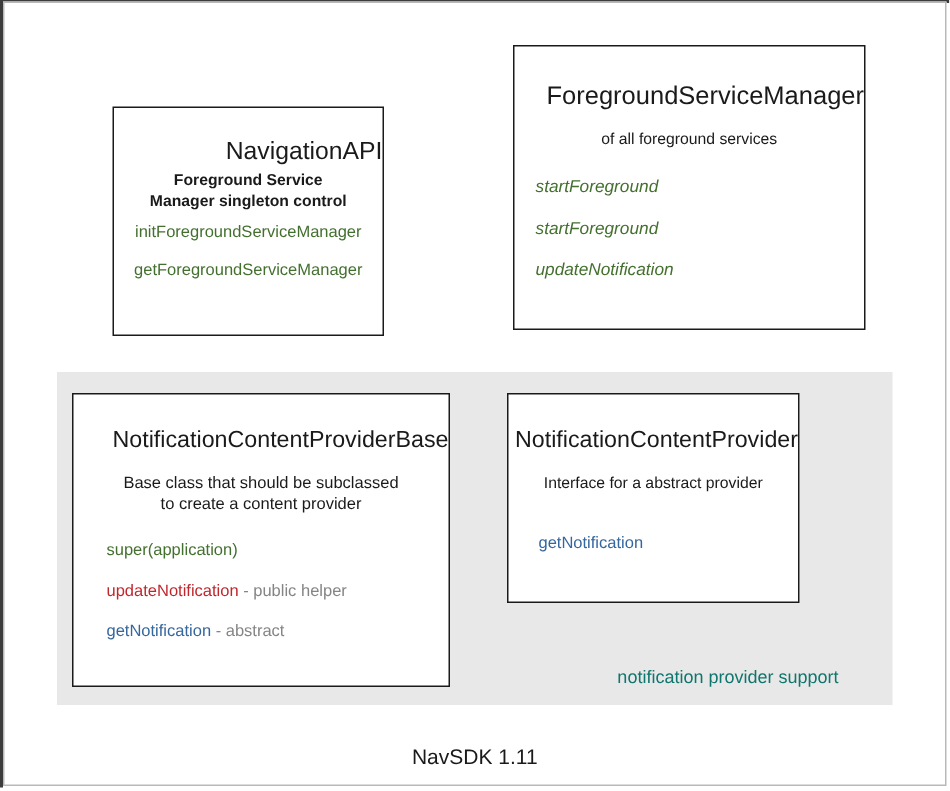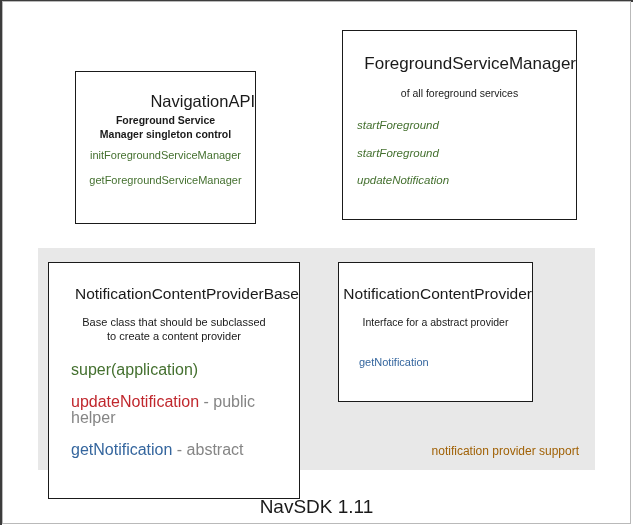--- a/index.html
+++ b/index.html
@@ -137,46 +137,46 @@
   #panel-notification-provider-support {
     position: absolute;
     left: 38px;
     top: 248px;
     width: 557px;
     height: 222px;
     background: #e8e8e8;
   }
   #panel-label {
     position: absolute;
-    right: 16px;
+    right: 36px;
     bottom: 12px;
     font-size: 12px;
-    color: #a16207;
+    color: #0f766e;
     white-space: nowrap;
   }
 
   
   #box-notification-content-provider-base {
     left: 48px;
     top: 262px;
     width: 252px;
-    height: 237px;
+    height: 196px;
   }
   #box-notification-content-provider-base .box-title {
     margin-top: 22px;
     font-size: 15.5px;
   }
   #box-notification-content-provider-base .box-desc {
     margin-top: 12px;
     font-size: 11px;
   }
   #box-notification-content-provider-base .member-list {
     margin-top: 18px;
     margin-left: 22px;
-    font-size: 16px;
+    font-size: 11px;
   }
   #box-notification-content-provider-base .member-list li + li { margin-top: 16px; }
 
   
   #box-notification-content-provider {
     left: 338px;
     top: 262px;
     width: 195px;
     height: 140px;
   }
@@ -194,21 +194,21 @@
     font-size: 11px;
   }
 
   
   #footer-version {
     position: absolute;
     left: 0;
     top: 496px;
     width: 633px;
     text-align: center;
-    font-size: 19px;
+    font-size: 14px;
     color: #1a1a1a;
   }
 </style>
 </head>
 <body>
 
 <div id="canvas">
 
   <div class="page-frame-shadow"></div>
   <div class="page-frame-shadow-top"></div>

